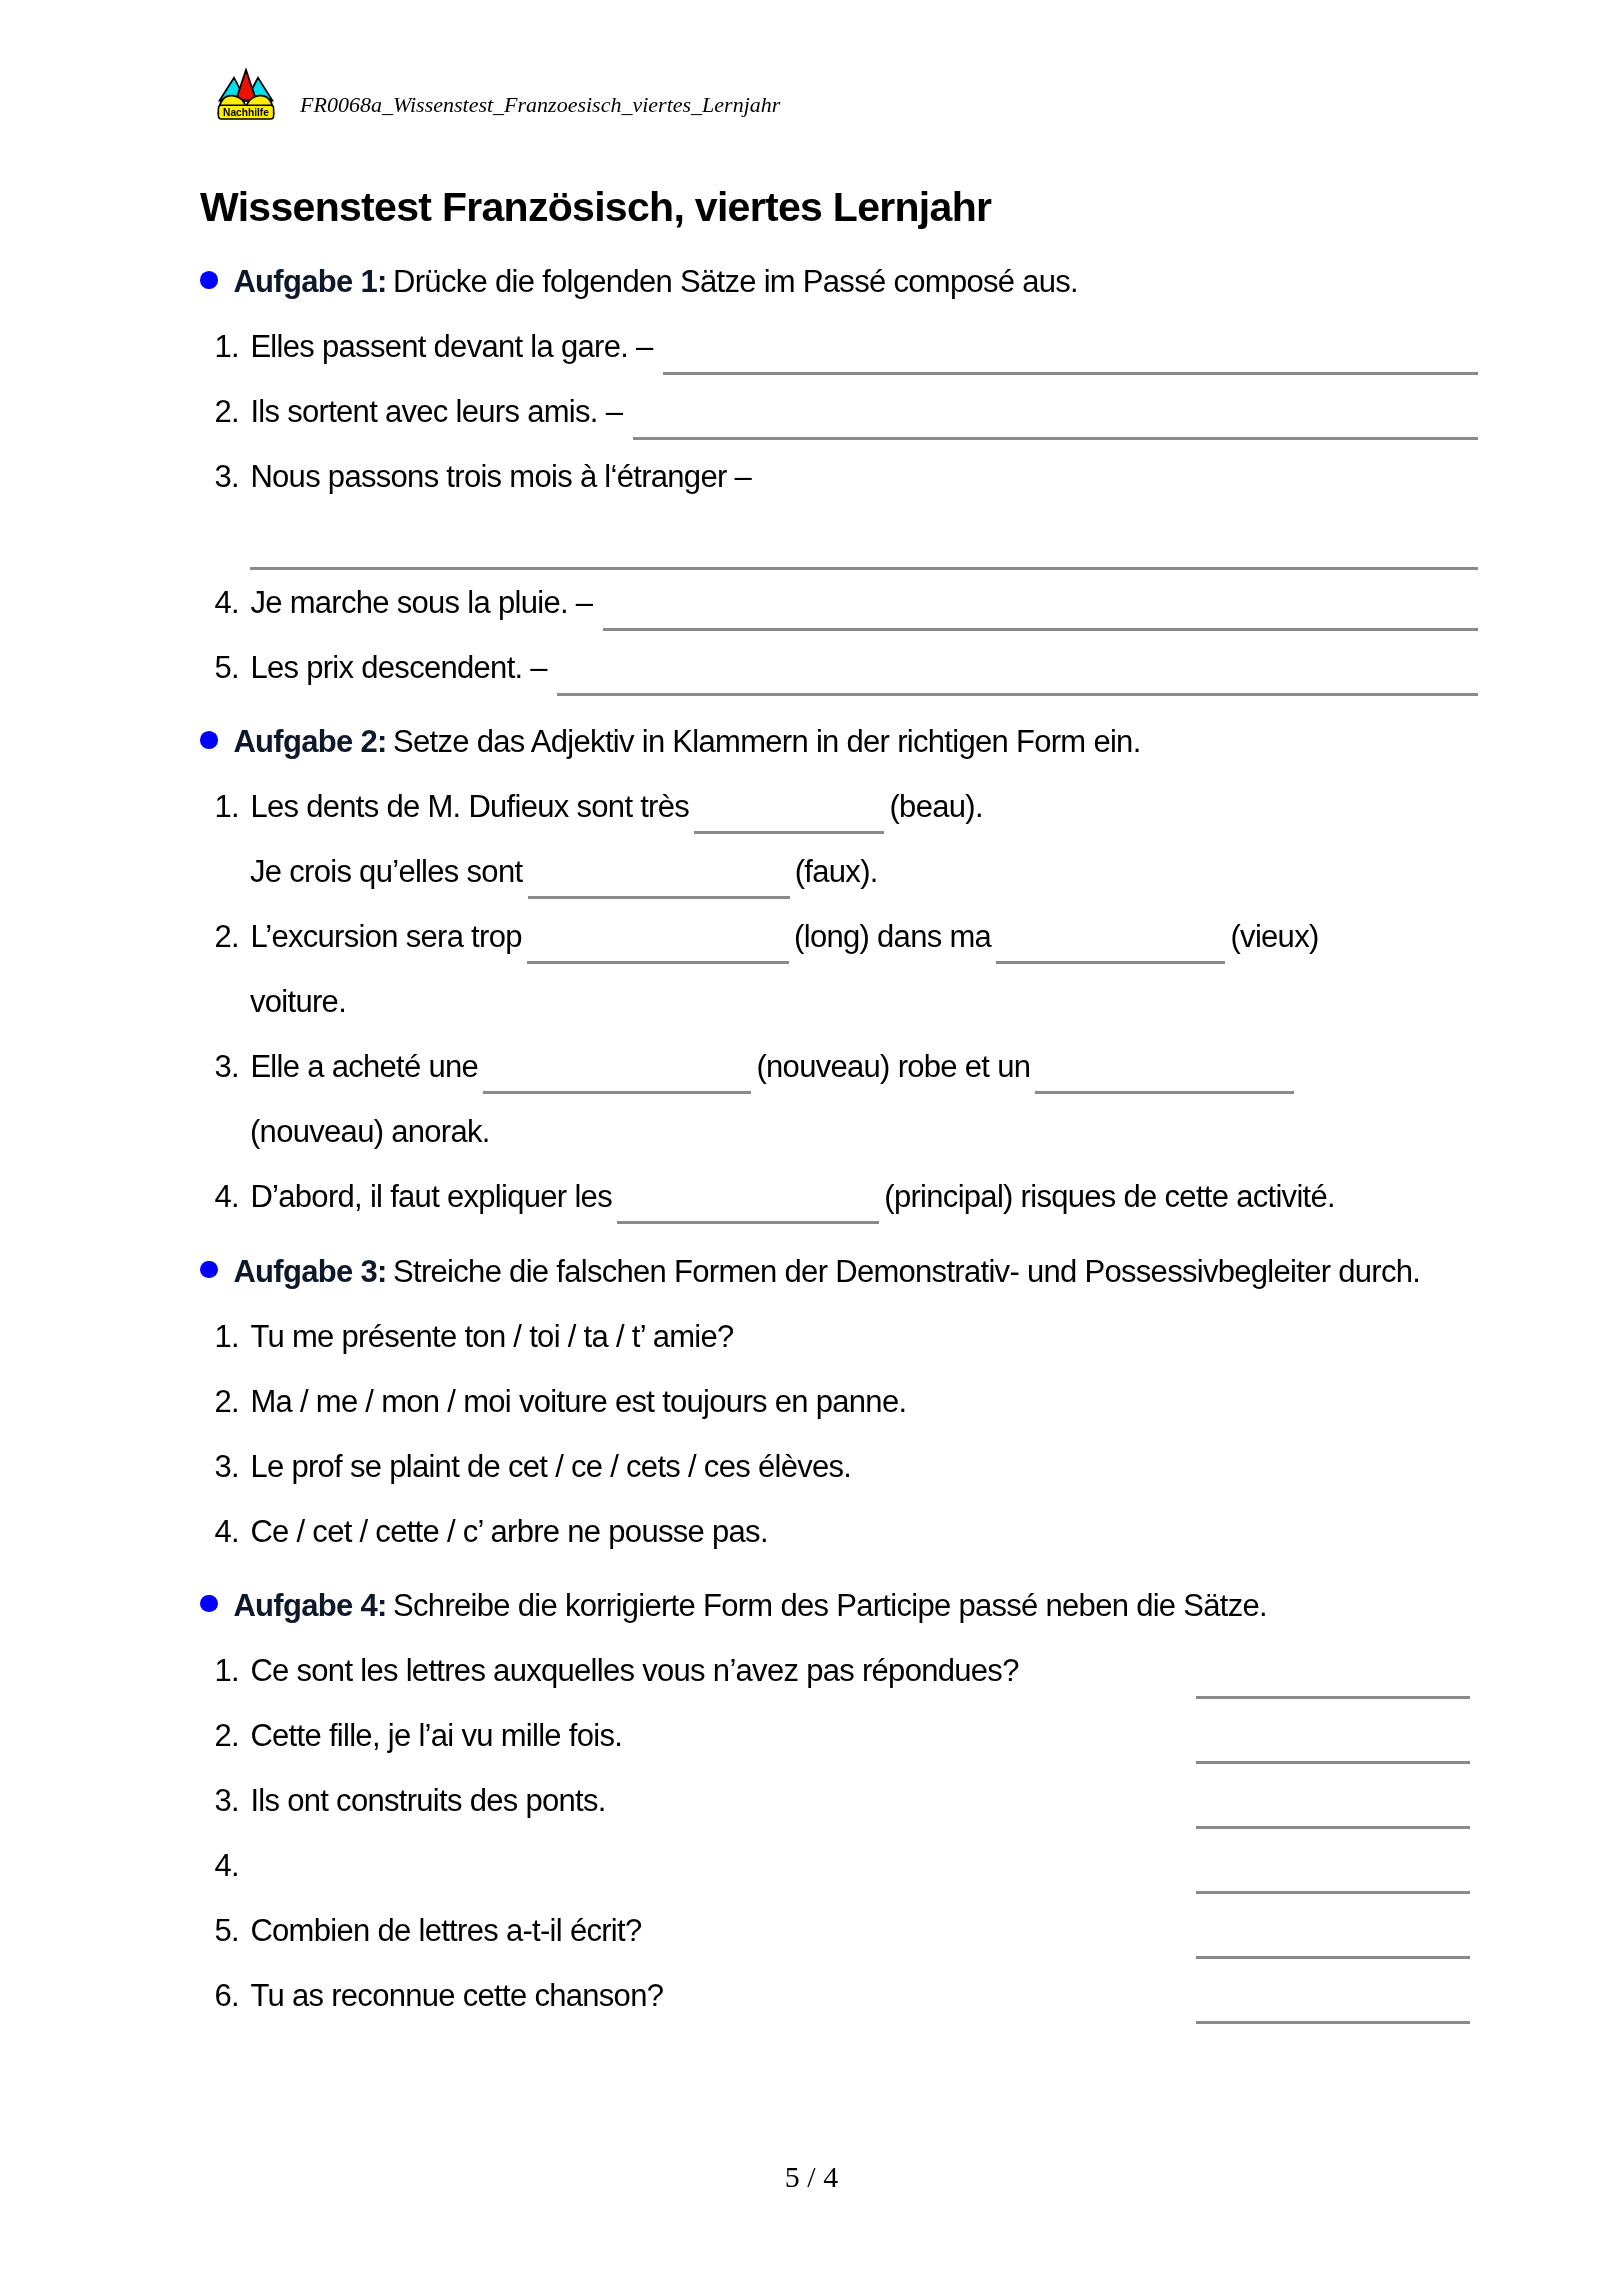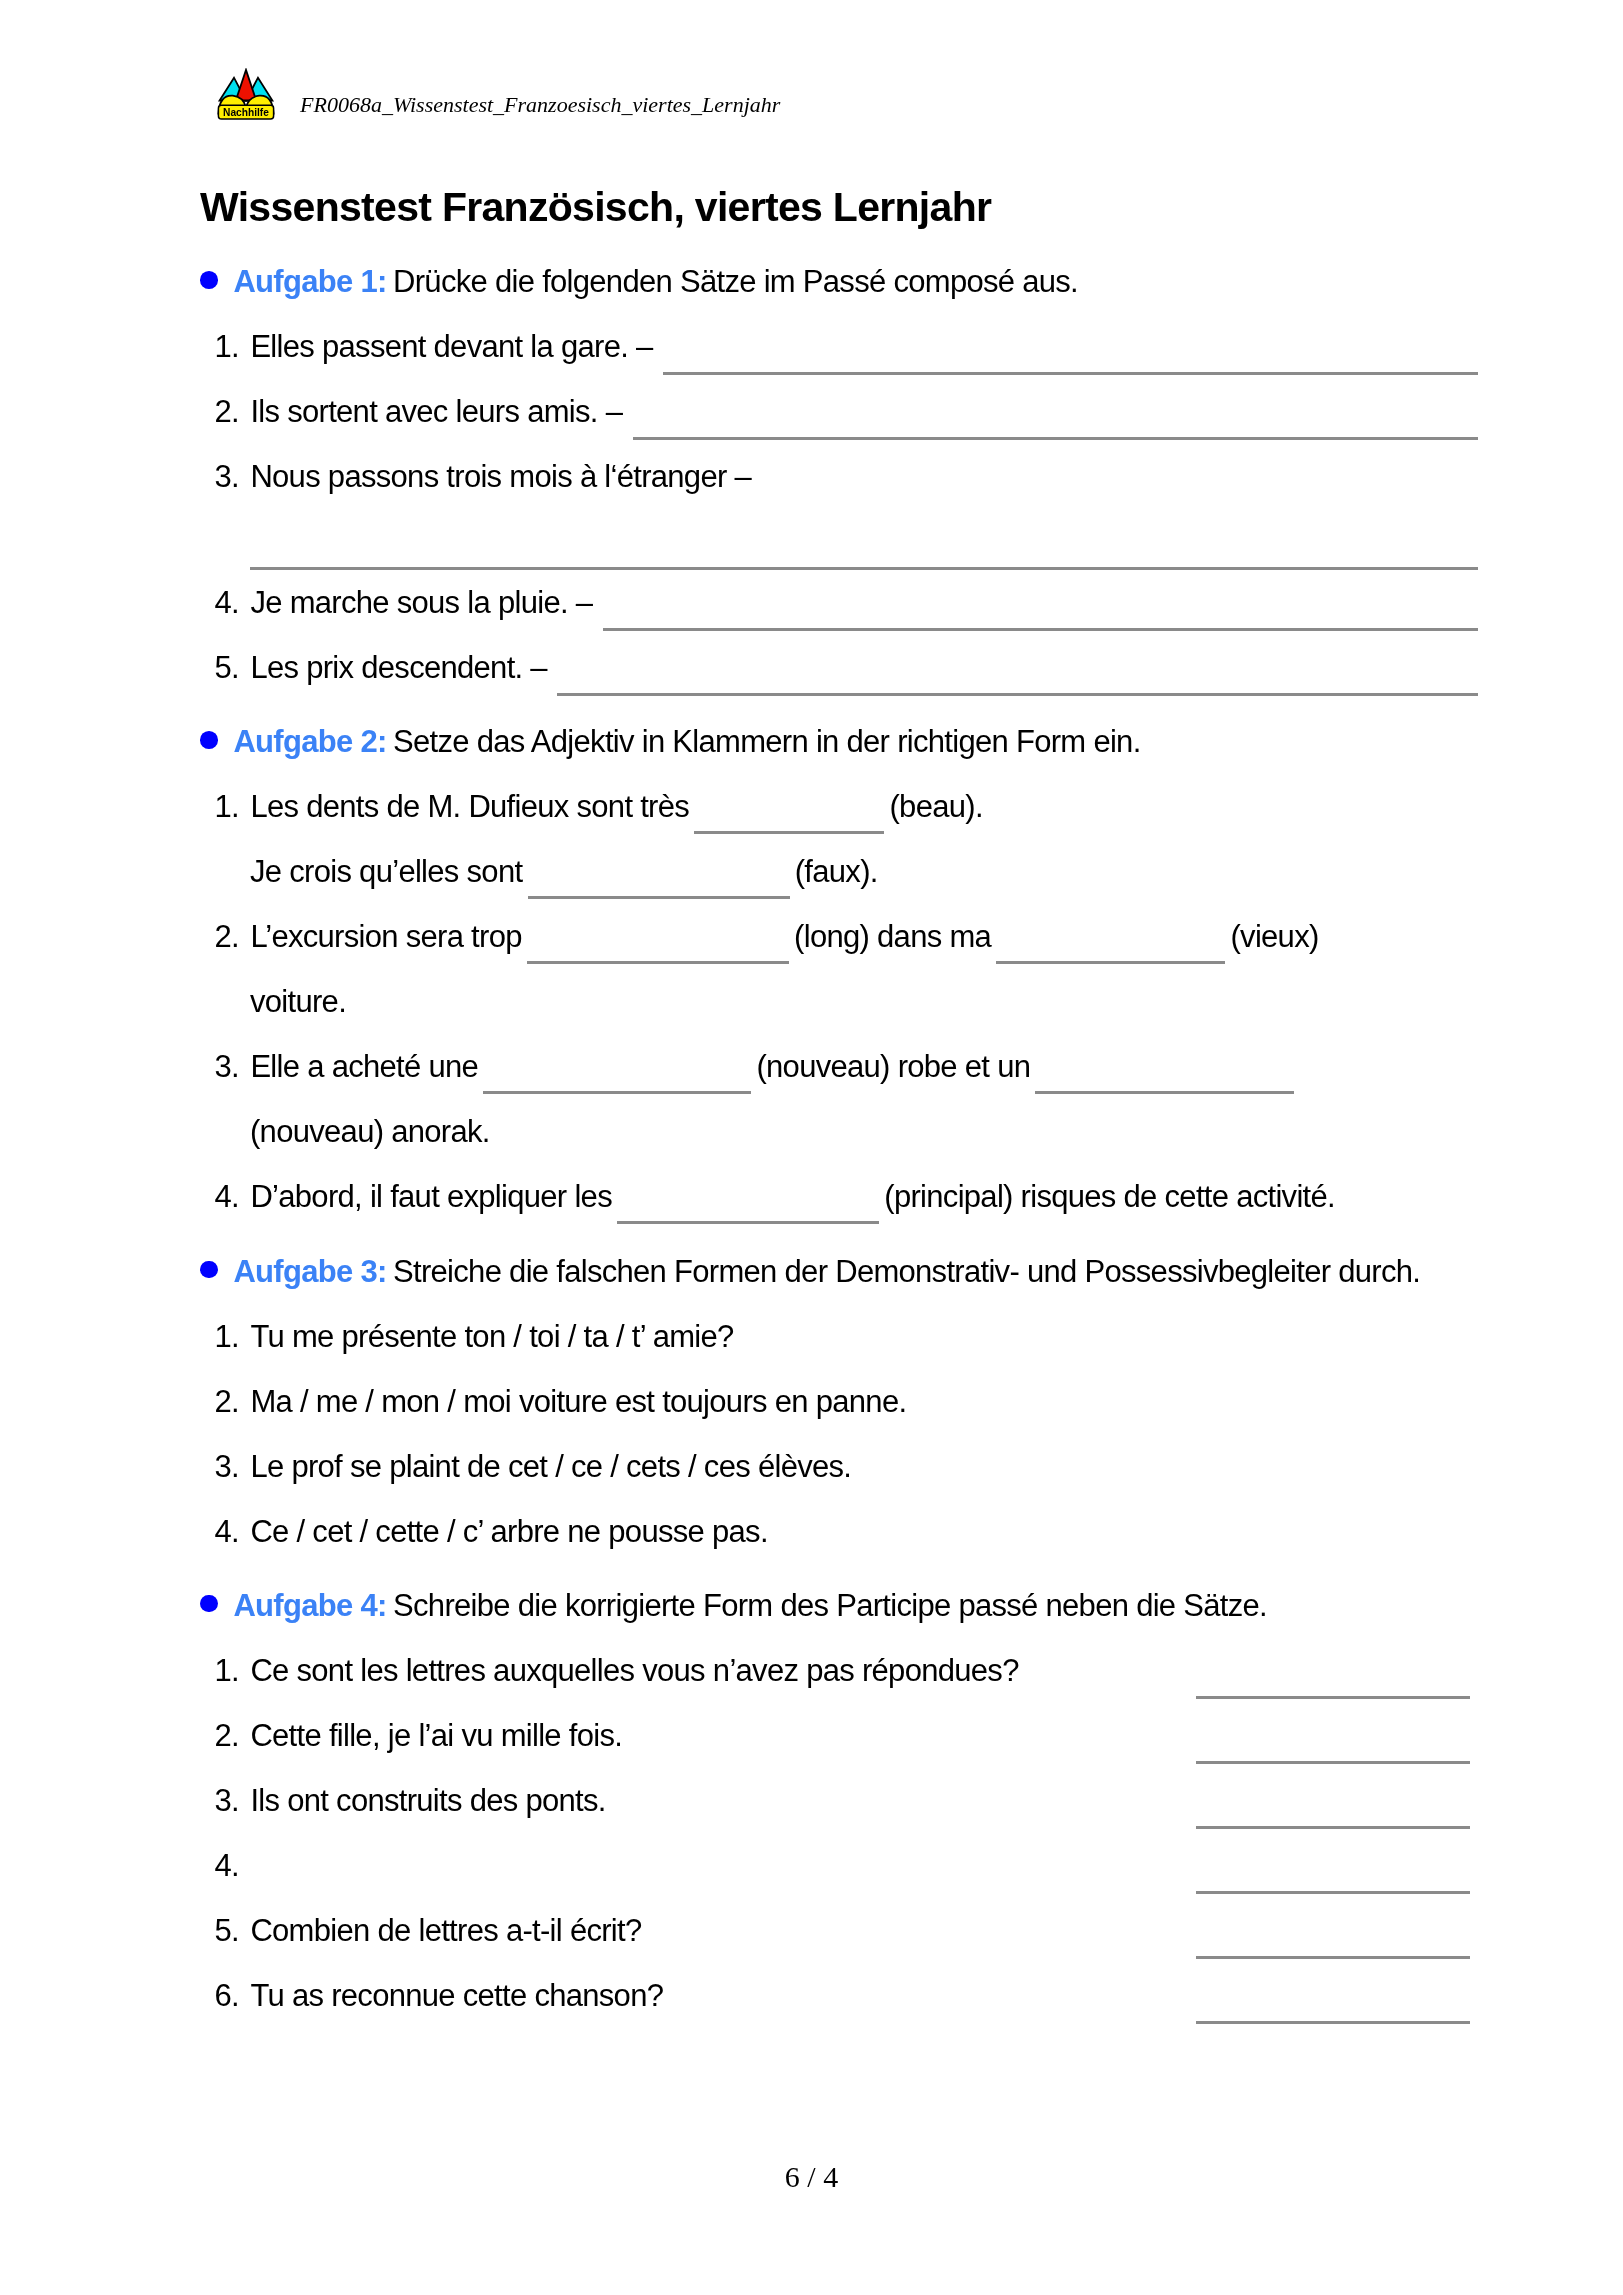--- a/index.html
+++ b/index.html
@@ -40,21 +40,21 @@
     letter-spacing:-0.7px;
   }
   .task-heading{margin-top:9.2px;}
   .bullet{
     display:inline-block;
     width:17.7px;height:17.7px;border-radius:50%;
     background:#0000ff;
     margin-right:15.7px;
     position:relative;top:-3.3px;
   }
-  .tlabel{color:#3b82f6;font-weight:bold;}
+  .tlabel{color:#0f172a;font-weight:bold;}
   .tinstr{margin-left:6.5px;}
   
   .row{padding-left:14.4px;}
   .row.flex{display:flex;align-items:flex-start;}
   .row.cont{padding-left:50px;}
   .num{display:inline-block;width:36px;flex:none;}
   .txt{white-space:nowrap;}
   
   .iblank{
     display:inline-block;height:0;
@@ -222,17 +222,17 @@
         <span class="num">6.</span>
           <span class="txt">Tu as reconnue cette chanson?</span>
           <span class="spacer"></span>
           <span class="blank-short"></span>
       </div>
     </section>
 
   </div>
 
   <div class="footer">
-    <span>6 / 4</span>
+    <span>5 / 4</span>
   </div>
 
 </div>
 
 
 </body></html>

